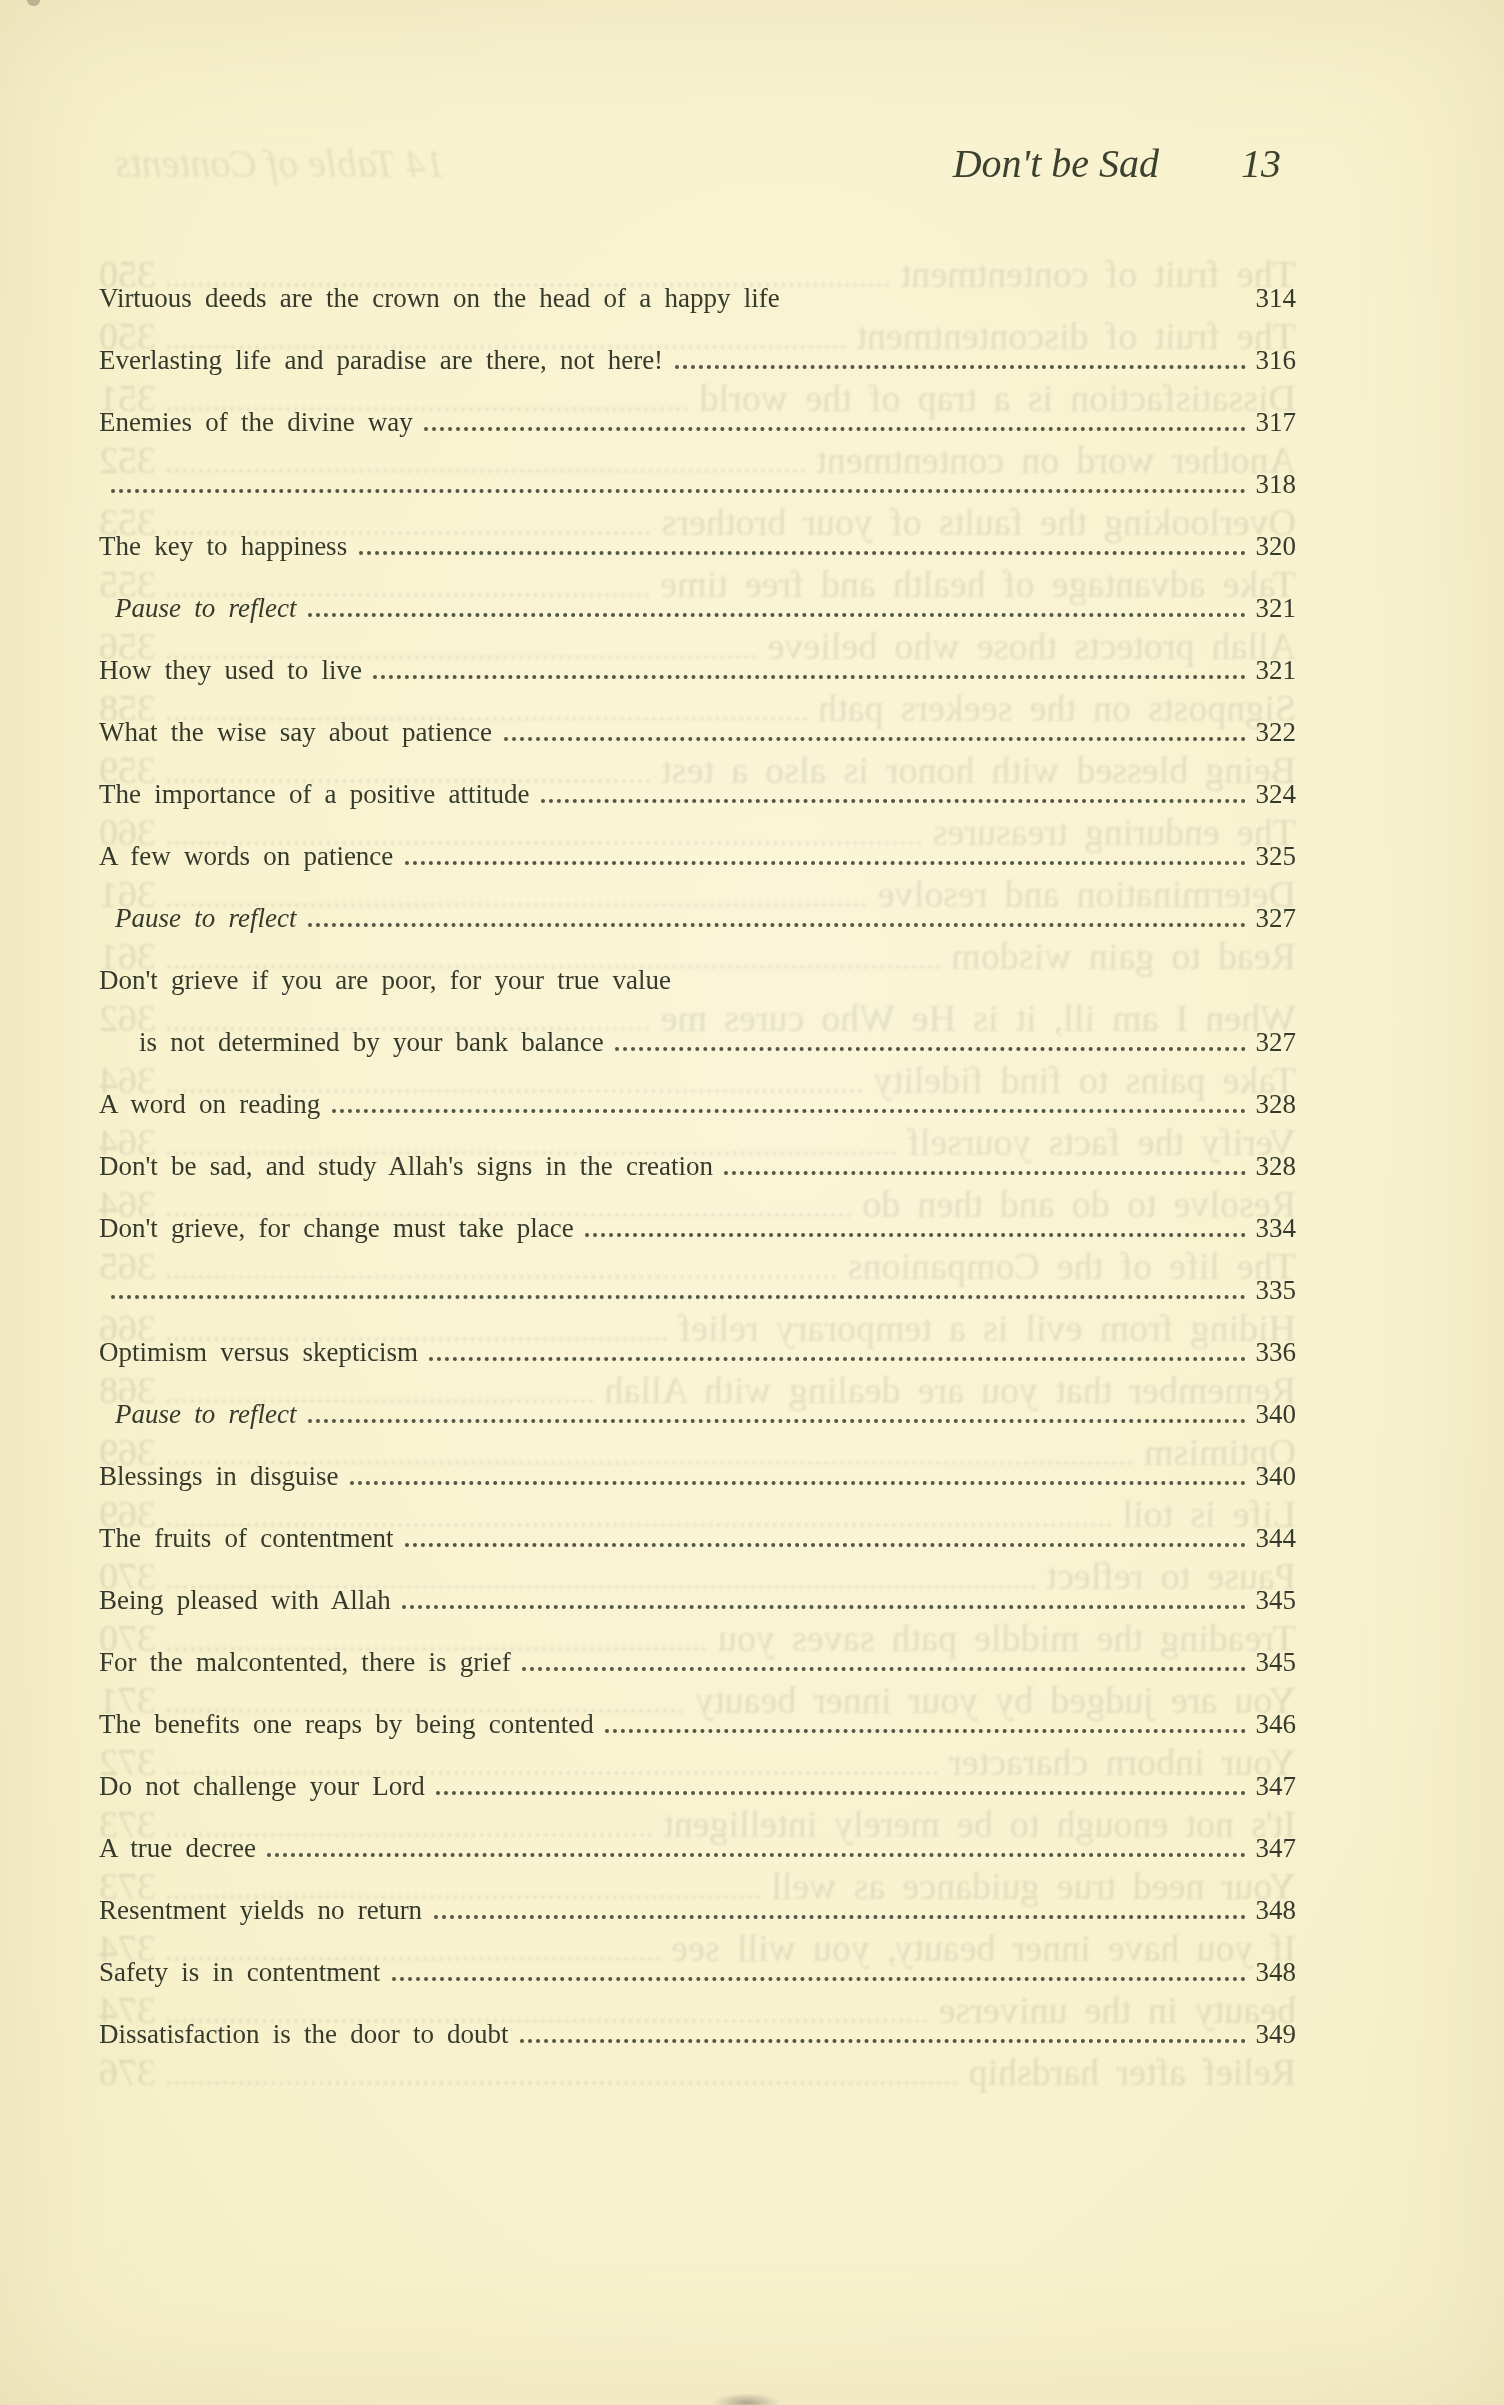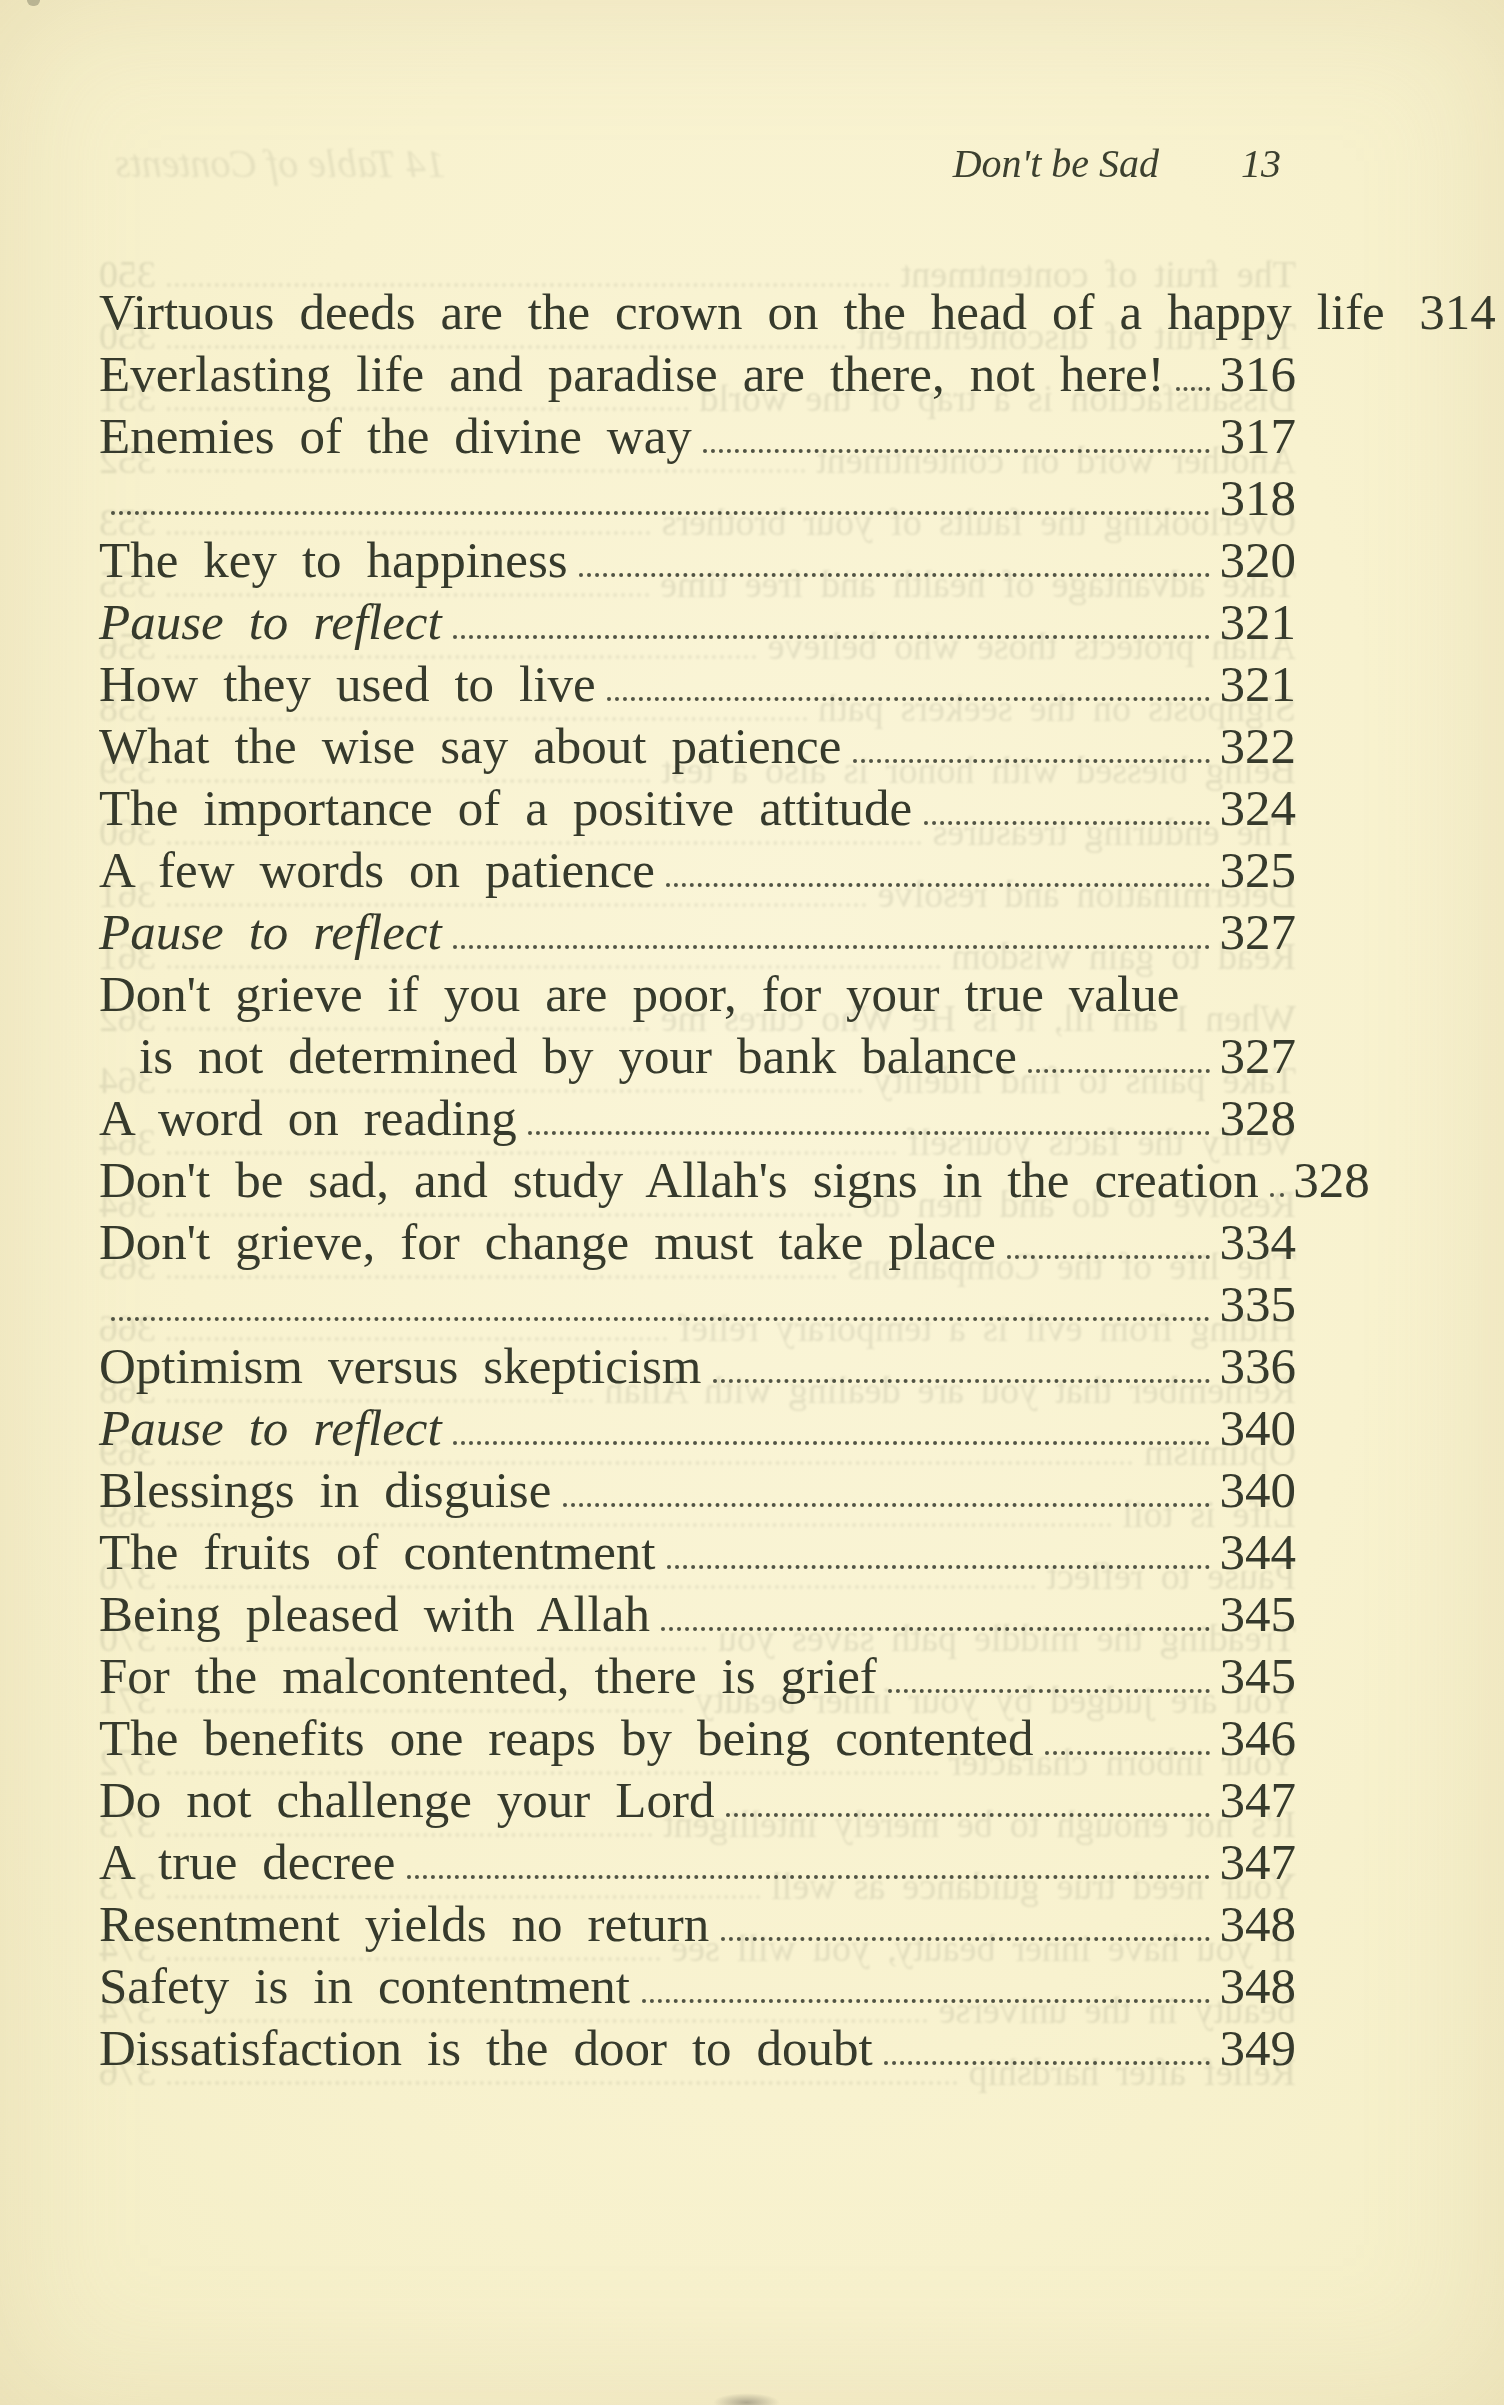--- a/index.html
+++ b/index.html
@@ -23,30 +23,30 @@
     top: 140px; right: 223px;
     display: flex; align-items: baseline; gap: 82px;
     font-style: italic;
     font-size: 40px;
     color: #3c402f;
   }
   
   .toc {
     position: absolute;
     left: 99px; top: 283px; width: 1197px;
-    font-size: 51px;
+    font-size: 27px;
     word-spacing: 0.24em;
     color: #363a2c;
   }
   .toc-row {
     display: flex; align-items: baseline;
     height: 62px;
     white-space: nowrap;
   }
-  .toc-row.italic .t { font-style: italic; }
+  .toc-row.italic .t { font-style: italic; margin-left: 16px; }
   .toc-row .t { flex: 0 0 auto; }
   .toc-row .dots {
     flex: 1 1 auto;
     min-width: 13.4px;
     margin: 0 9.6px 0 11.5px;
     border-bottom: 4px dotted rgba(58,62,48,0.88);
   }
   .toc-row.no-dots .dots { border-color: transparent; }
   .toc-row .num { flex: 0 0 auto; }
   .toc-row.cont .t { padding-left: 40px; }

